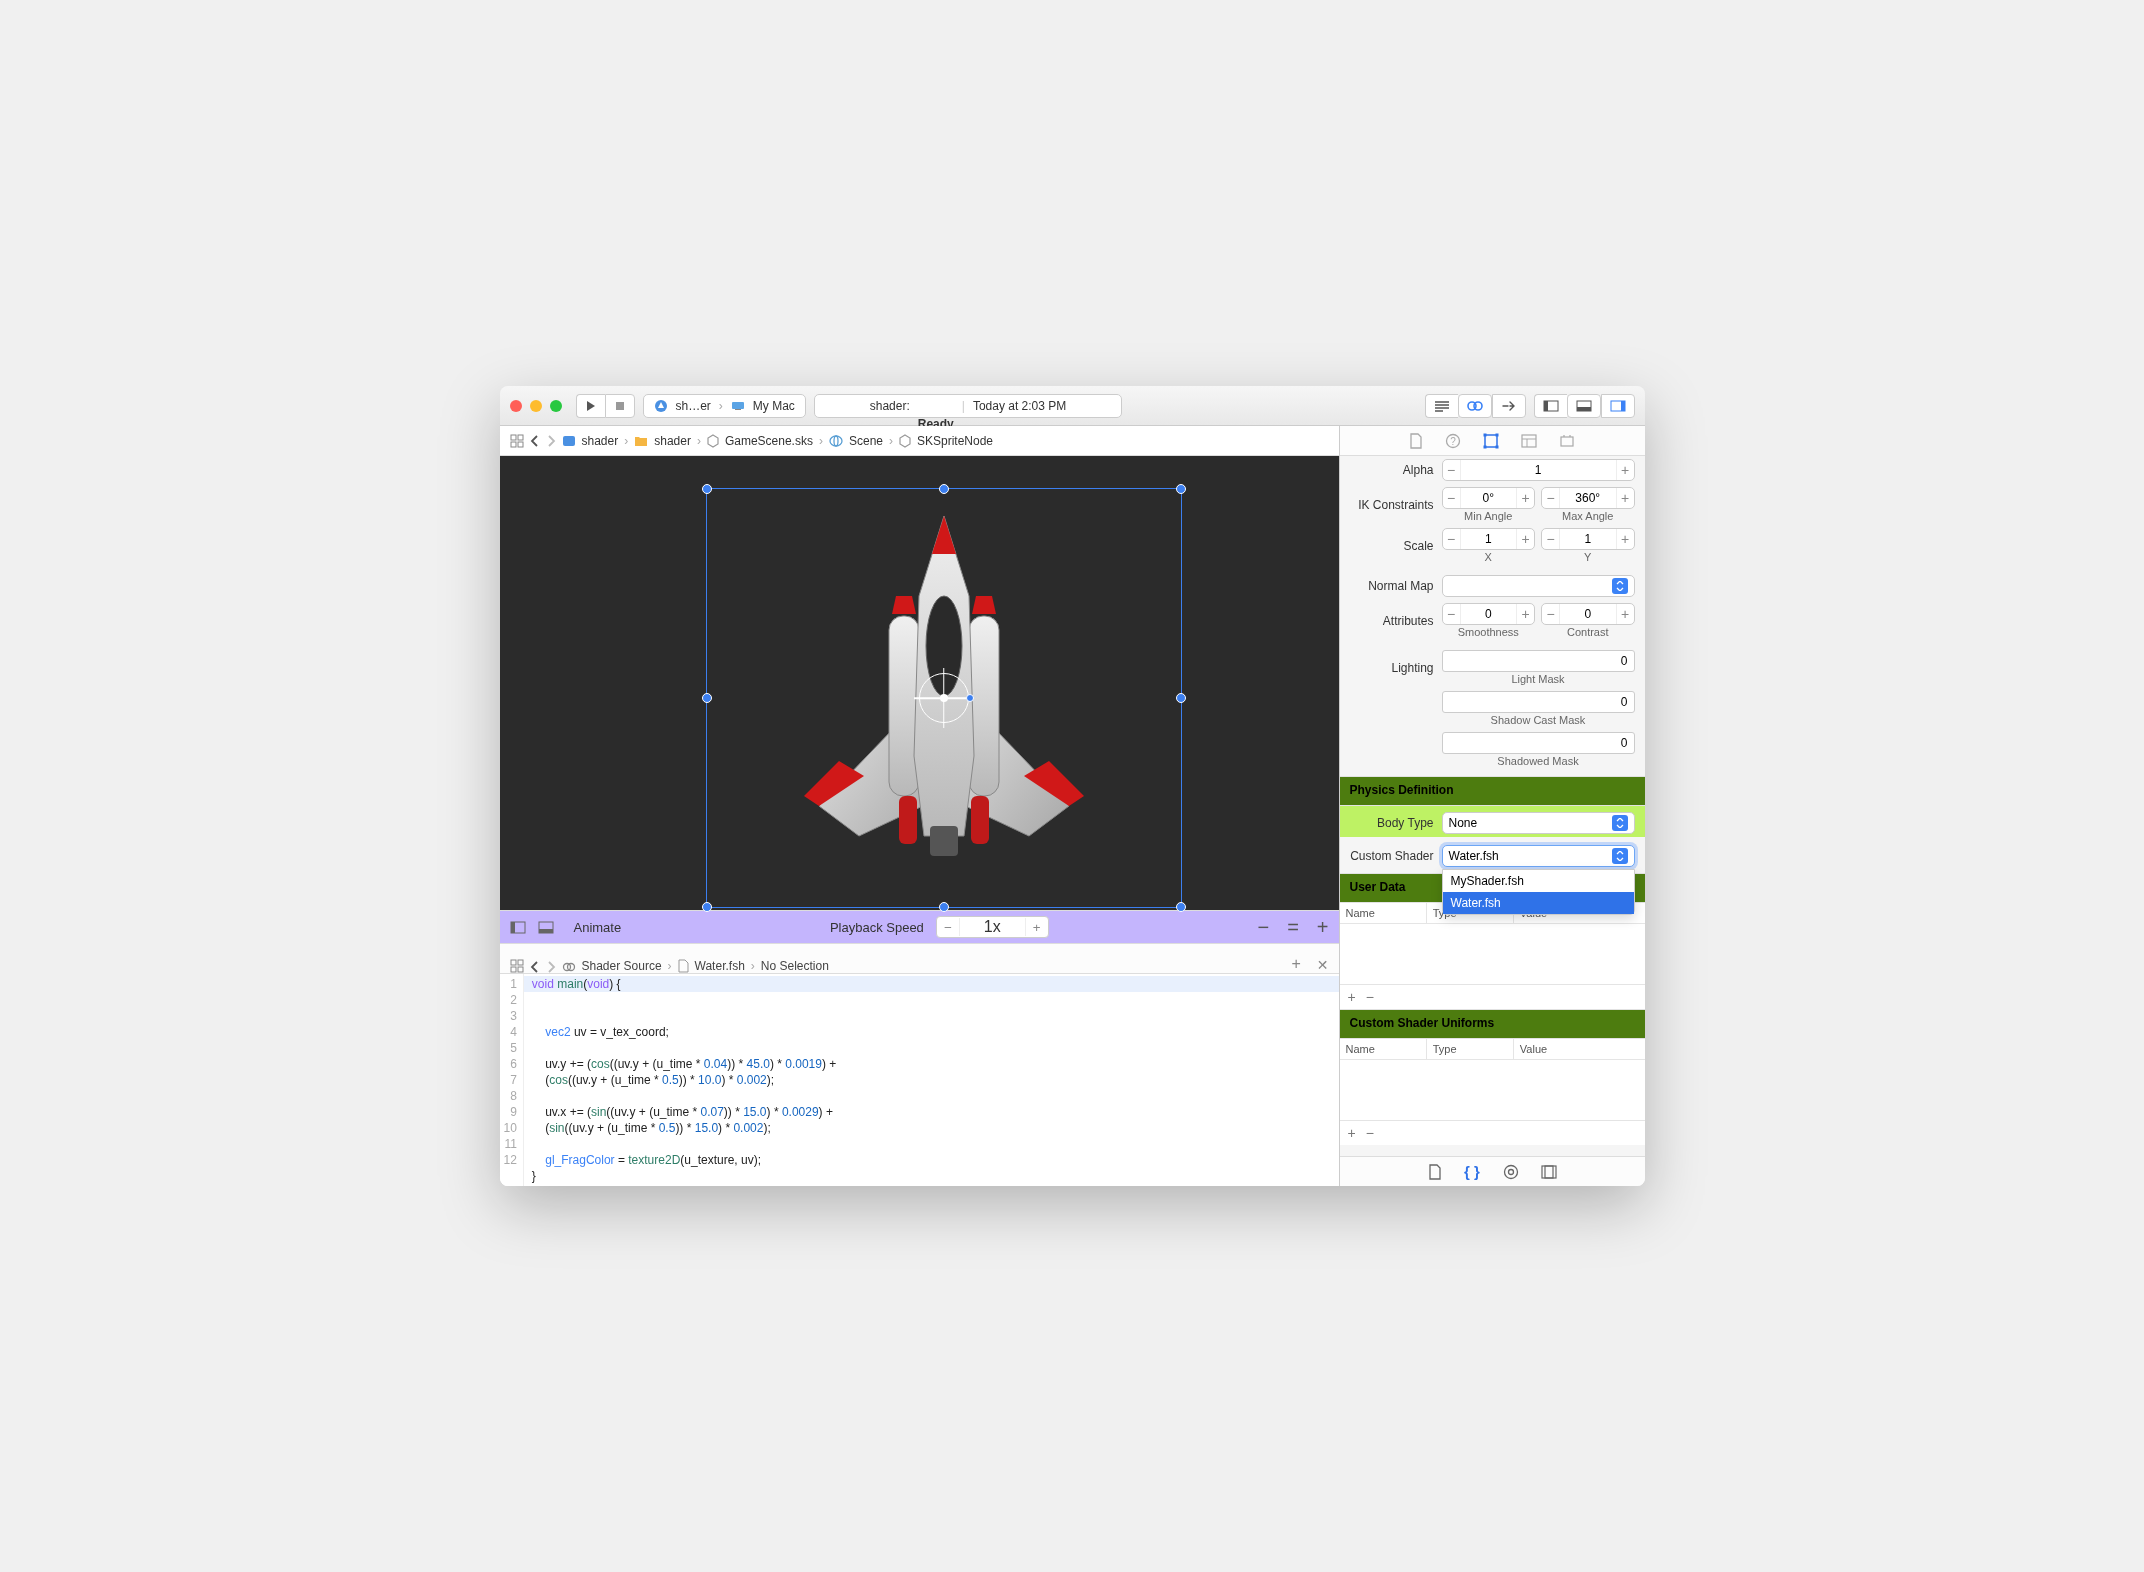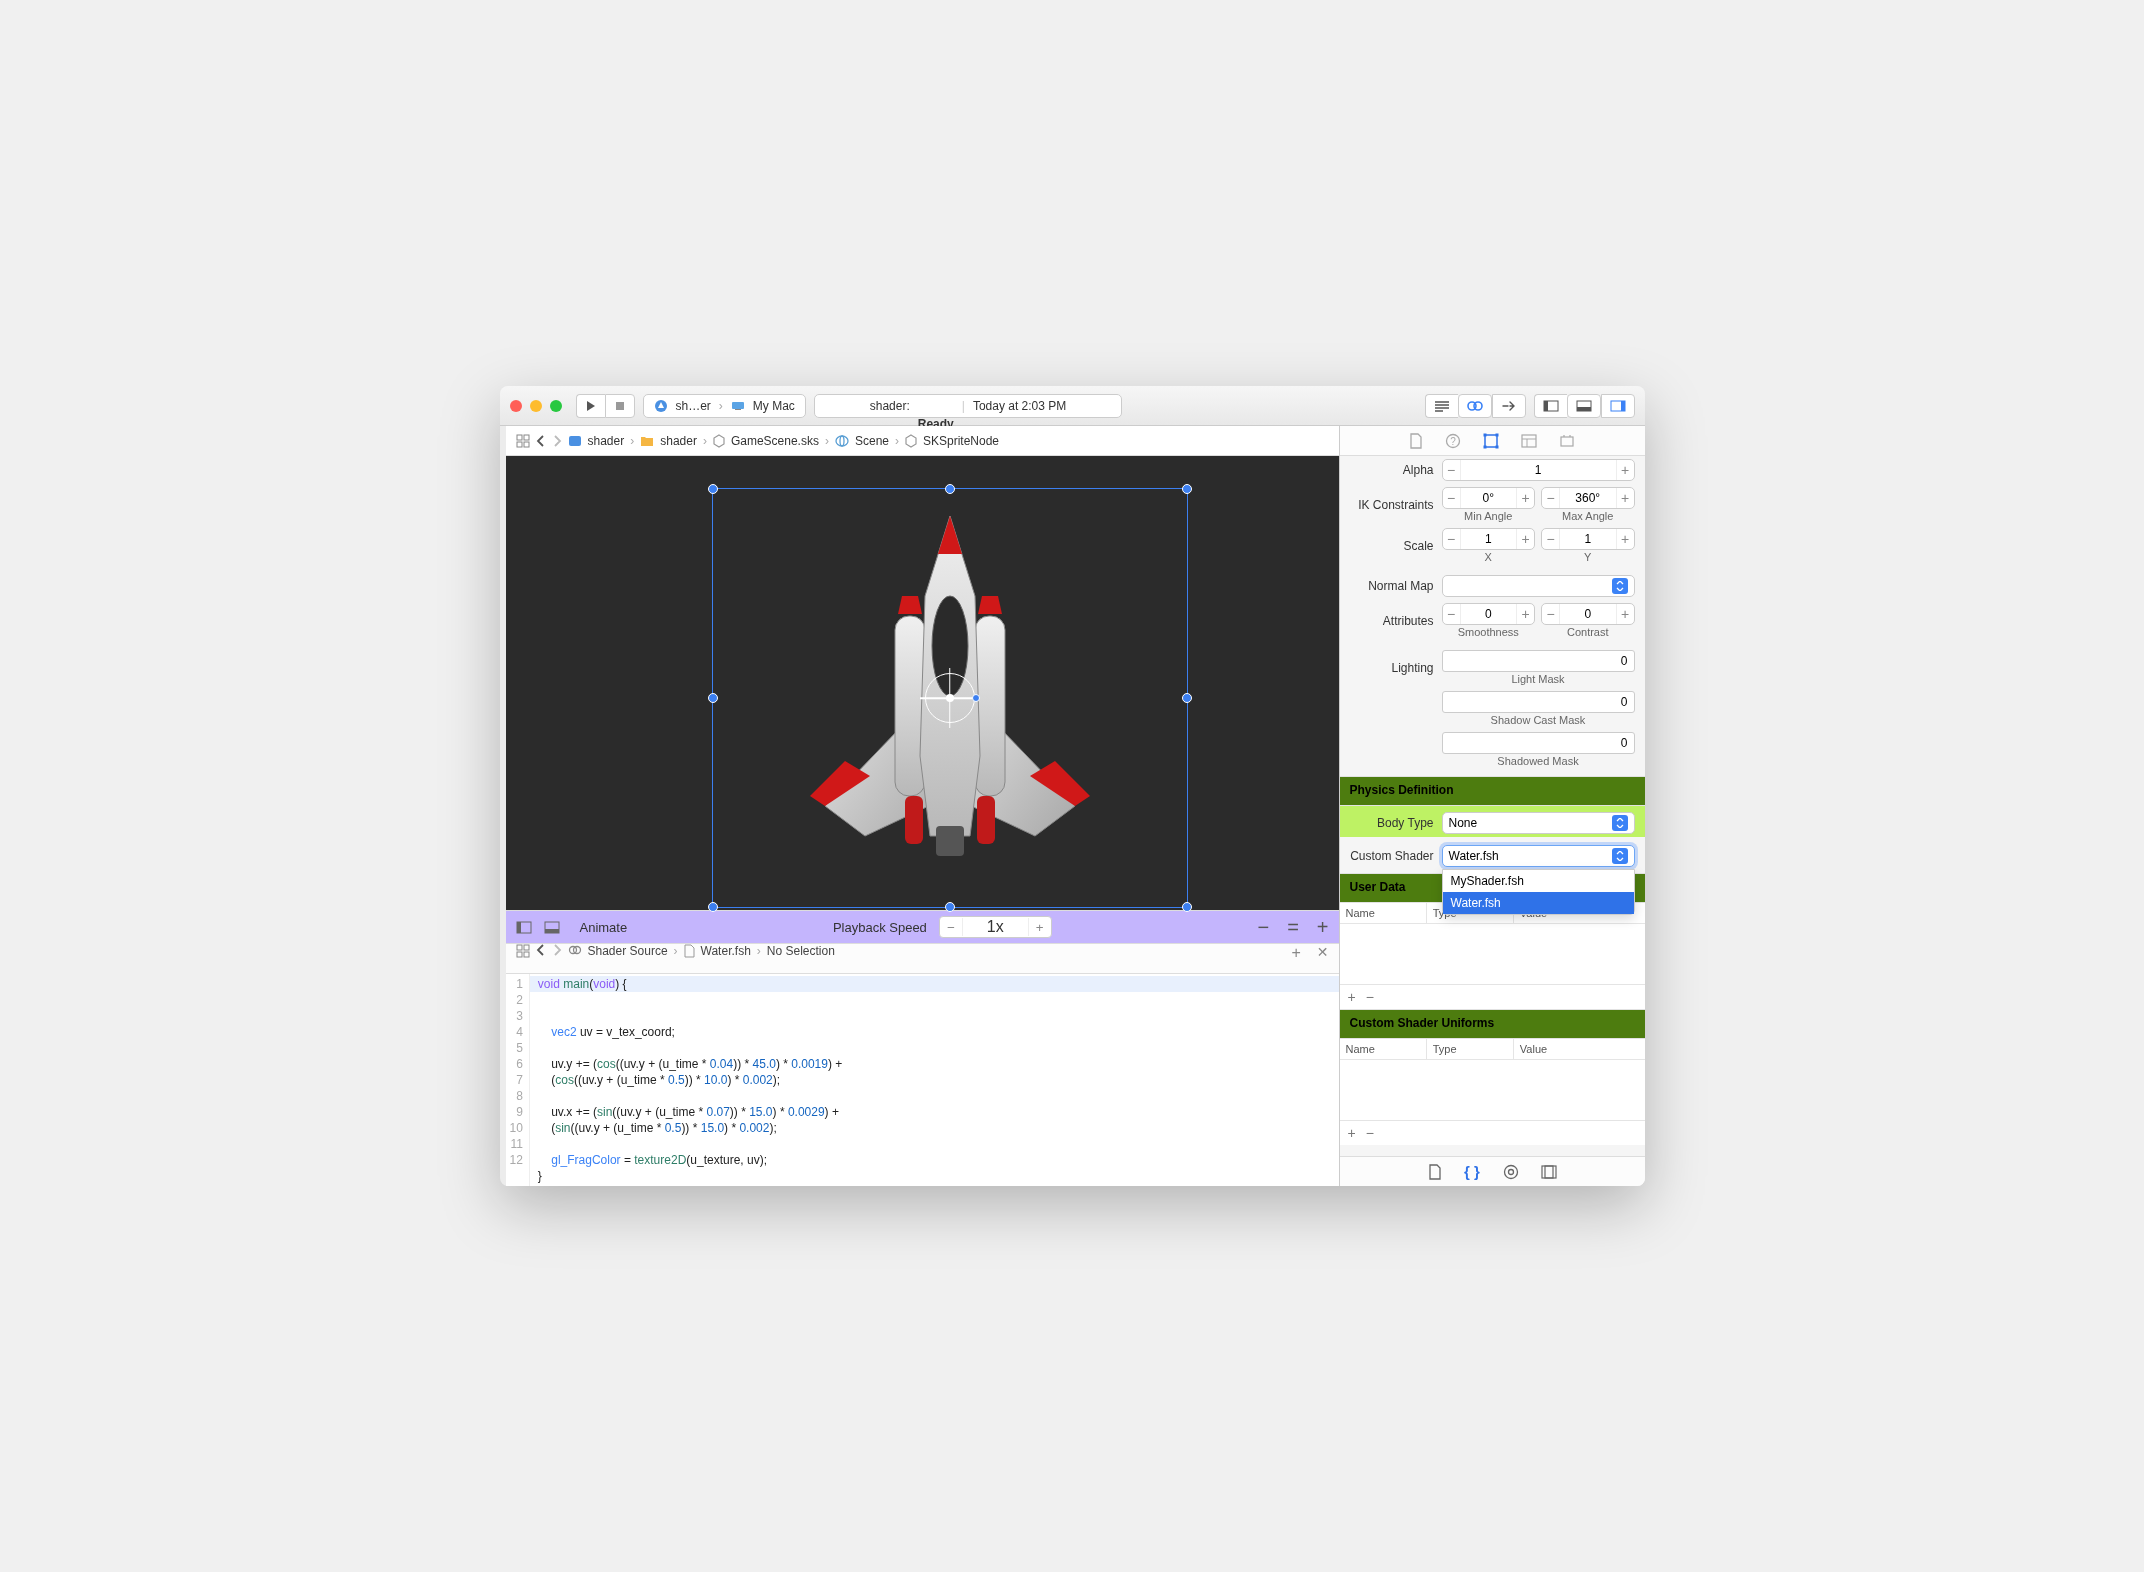--- a/index.html
+++ b/index.html
@@ -12,21 +12,21 @@
 .tl.y { background:#febc2e; }
 .tl.g { background:#28c840; }
 .tbbtn { height:24px; background:#fff; border:1px solid #ccc; border-radius:4px; display:flex; align-items:center; justify-content:center; font-size:12px; padding:0 8px; color:#444; }
 .tbbtn svg { display:block; }
 .seg { display:flex; }
 .seg .tbbtn:first-child { border-radius:4px 0 0 4px; border-right:none; }
 .seg .tbbtn:last-child { border-radius:0 4px 4px 0; }
 .pill { height:24px; background:#fff; border:1px solid #ccc; border-radius:5px; font-size:12px; display:flex; align-items:center; padding:0 10px; color:#333; gap:8px; }
 .pillsep { color:#ccc; }
 .spacer { flex:1; }
-.body { flex:1; display:flex; overflow:hidden;margin-left:6px; }
+.body { flex:1; display:flex; overflow:hidden; }
 .leftpane { flex:1; display:flex; flex-direction:column; border-right:1px solid #ccc; }
 .breadcrumb { height:30px; background:#fff; border-bottom:1px solid #ddd; display:flex; align-items:center; padding:0 10px; gap:6px; font-size:12px; color:#333; }
 .bcsep { color:#aaa; }
 .bcicon { display:inline-flex; }
 .canvas { flex:1; background:#2b2b2b; position:relative; }
 .selbox { position:absolute; border:1px solid #3c7ff0; left:206px; top:32px; width:476px; height:420px; }
 .handle { position:absolute; width:10px; height:10px; border-radius:50%; background:#3c7ff0; border:1px solid #fff; }
 .h-nw { left:-5px; top:-5px; } .h-n { left:calc(50% - 5px); top:-5px; } .h-ne { right:-5px; top:-5px; }
 .h-w { left:-5px; top:calc(50% - 5px); } .h-e { right:-5px; top:calc(50% - 5px); }
 .h-sw { left:-5px; bottom:-5px; } .h-s { left:calc(50% - 5px); bottom:-5px; } .h-se { right:-5px; bottom:-5px; }
@@ -35,21 +35,21 @@
 .crosshair::before,.crosshair::after { content:''; position:absolute; background:#fff; }
 .crosshair::before { left:50%; top:-6px; bottom:-6px; width:1.5px; transform:translateX(-50%); }
 .crosshair::after { top:50%; left:-6px; right:-6px; height:1.5px; transform:translateY(-50%); }
 .crossdot { position:absolute; width:8px; height:8px; border-radius:50%; background:#fff; left:50%; top:50%; transform:translate(-50%,-50%); }
 .bottombar { height:34px; background:#c4b5fd; border-top:1px solid #ddd; border-bottom:1px solid #ddd; display:flex; align-items:center; padding:0 10px; gap:12px; font-size:13px; color:#333; }
 .stepctrl { display:flex; align-items:center; border:1px solid #ccc; border-radius:4px; height:22px; overflow:hidden; background:#fff; }
 .stepbtn { width:22px; text-align:center; color:#888; cursor:pointer; border:none; background:transparent; height:100%; }
 .stepval { padding:0 24px; font-size:16px; border-left:1px solid #eee; border-right:1px solid #eee; }
 .plusminus { display:flex; gap:18px; font-size:20px; color:#555; margin-left:auto; }
 .plusminus span { cursor:pointer; }
-.srcbread { height:30px; background:#fcfcfc; border-bottom:1px solid #ddd; display:flex; align-items:flex-start; padding:0 10px; font-size:12px; gap:6px; color:#444; }
+.srcbread { height:30px; background:#fcfcfc; border-bottom:1px solid #ddd; display:flex; align-items:flex-end; padding:0 10px; font-size:12px; gap:6px; color:#444; }
 .editor { flex:0 0 auto; background:#fff; display:flex; font-family:Menlo,Monaco,monospace; font-size:12px; line-height:16px; overflow:hidden; }
 .gutter { background:#fff; color:#aaa; text-align:right; padding:2px 6px 2px 4px; border-right:1px solid #eee; user-select:none; }
 .code { padding:2px 8px; white-space:pre; color:#222; flex:1; }
 .hl-line { background:#e8f0fd; display:block; margin:0 -8px; padding:0 8px; }
 .kw { color:#8b5cf6; }
 .ty { color:#3b82f6; }
 .nm { color:#1565c0; }
 .fn { color:#2e7d67; }
 .rightpane { width:305px; background:#f5f5f5; display:flex; flex-direction:column; overflow:hidden; }
 .tabicons { height:30px; border-bottom:1px solid #ddd; display:flex; align-items:center; justify-content:center; gap:22px; background:#fcfcfc; }

